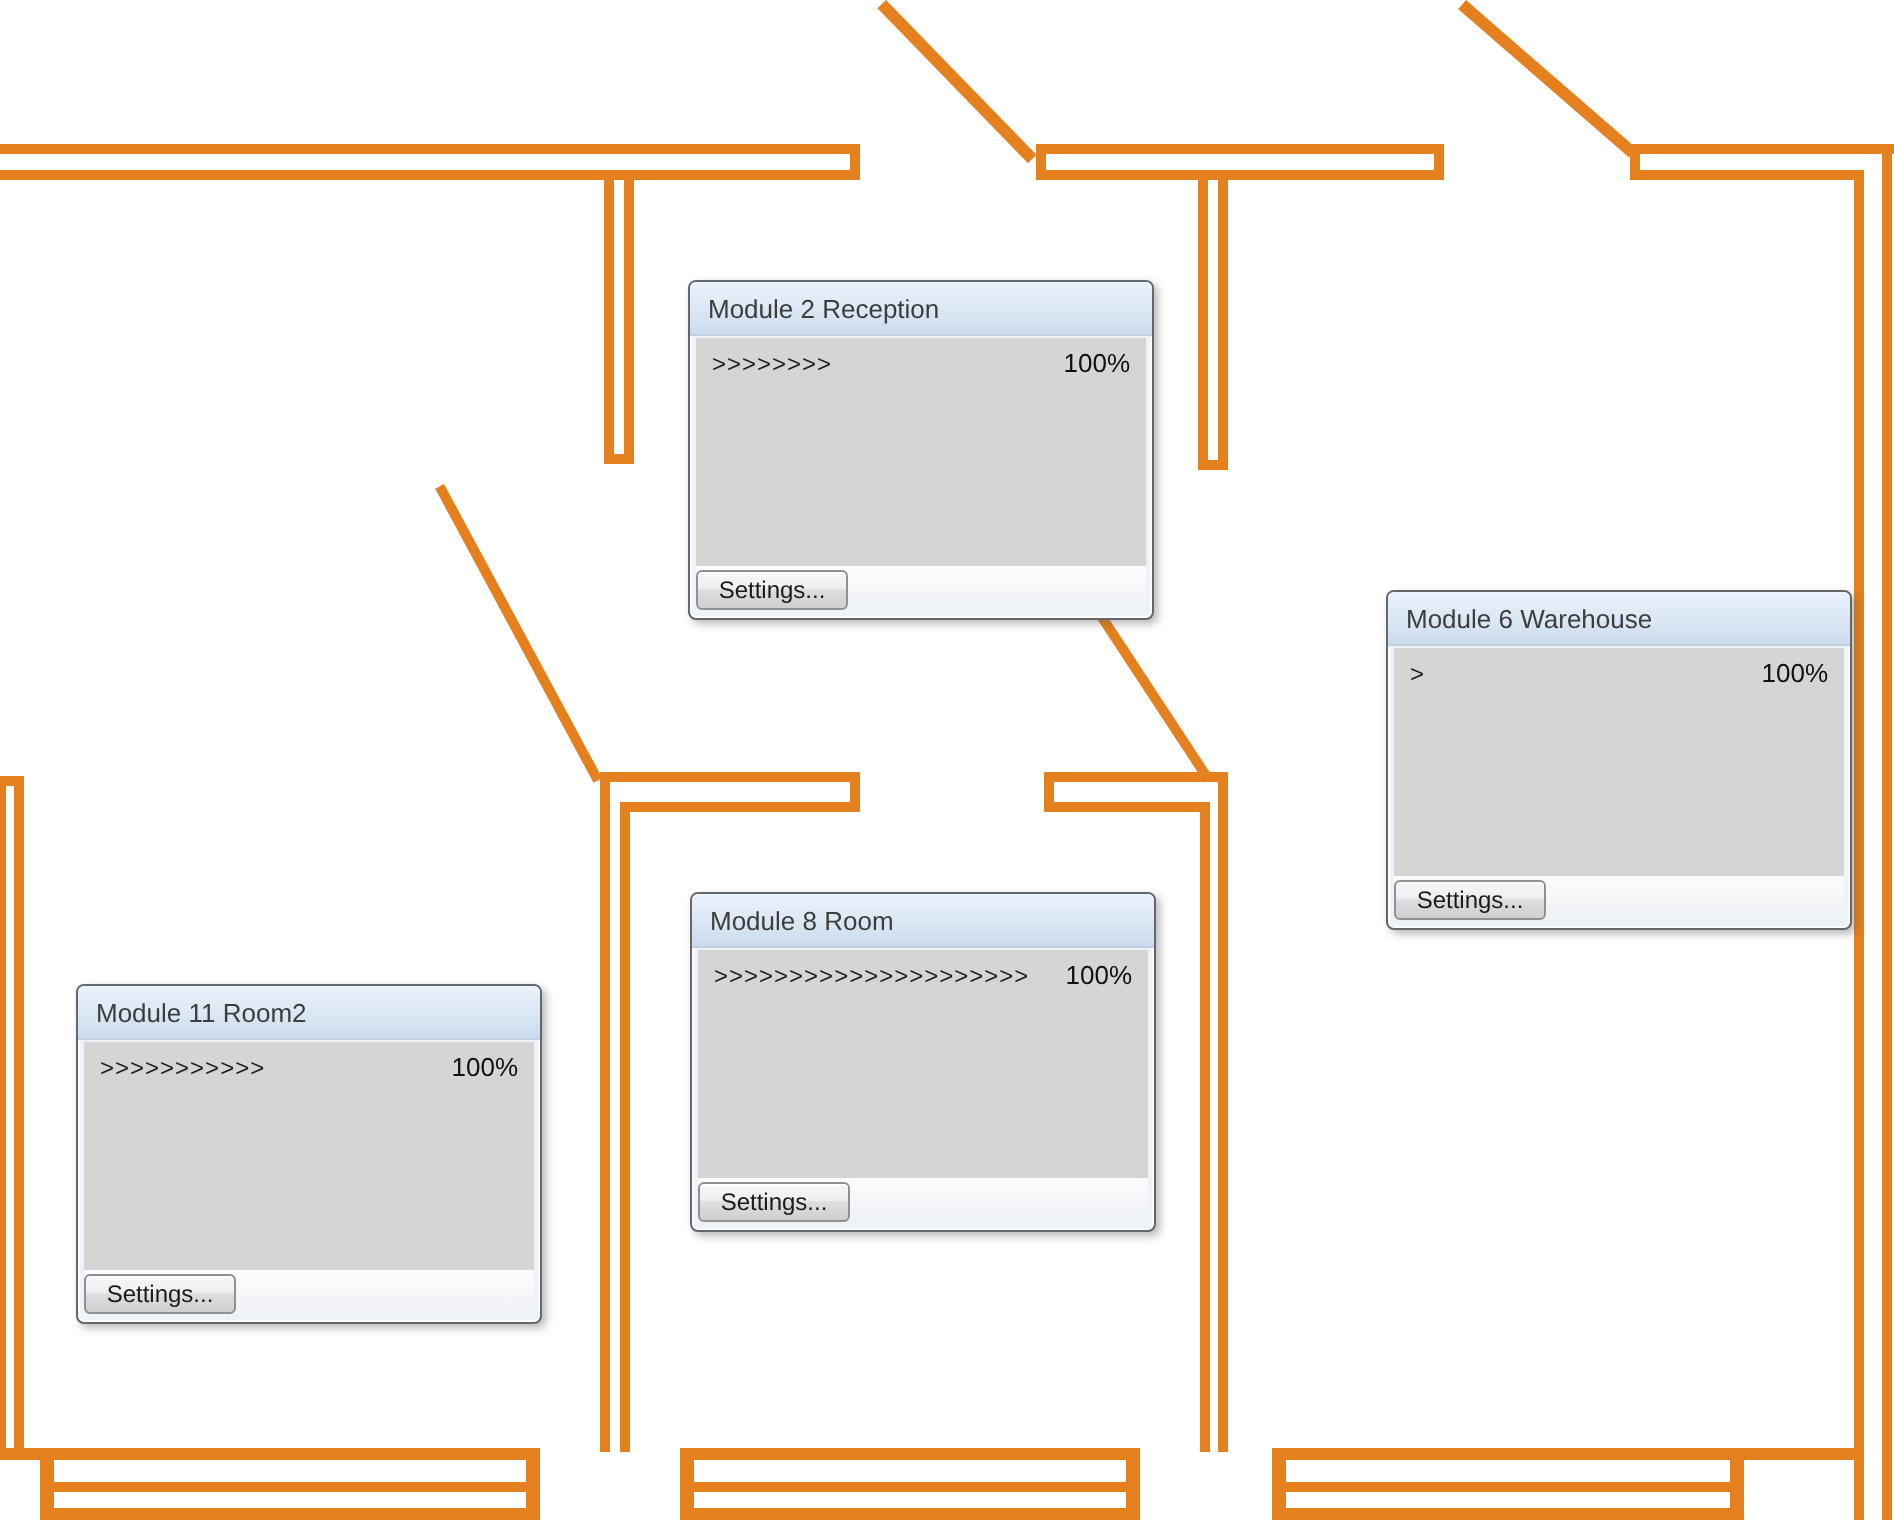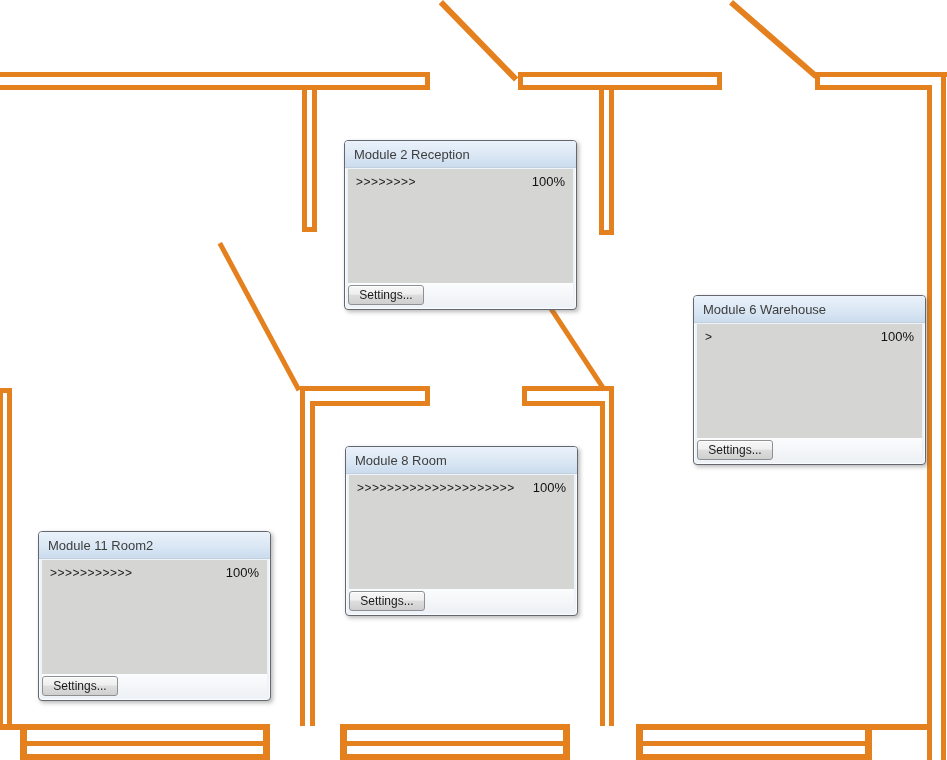--- a/index.html
+++ b/index.html
@@ -43,21 +43,21 @@
     width:76px;height:20px;margin-right:2px;
     font-family:"Liberation Sans",sans-serif;font-size:12px;color:#1a1a1a;
     background:linear-gradient(#F7F7F7,#EFEFEF 45%,#DEDEDE 50%,#CFCFCF);
     border:1px solid #8E9094;border-radius:3px;
     box-shadow:inset 0 1px 0 rgba(255,255,255,0.9);
     padding:0;line-height:18px;
   }
   .panel-0{left:344px;top:140px;}
   .panel-1{left:693px;top:295px;}
   .panel-2{left:345px;top:446px;}
-  .panel-3{left:38px;top:531px;}
+  .panel-3{left:38px;top:492px;}
 </style>
 </head>
 <body>
 
 <div id="stage" style="--wall: #E4811E; background: rgb(255, 255, 255);">
 
   <div class="wl" style="left:0;top:72px;width:430px;height:5px"></div>
   <div class="wl" style="left:0;top:85px;width:430px;height:5px"></div>
   <div class="wl" style="left:425px;top:72px;width:5px;height:18px"></div>
 

